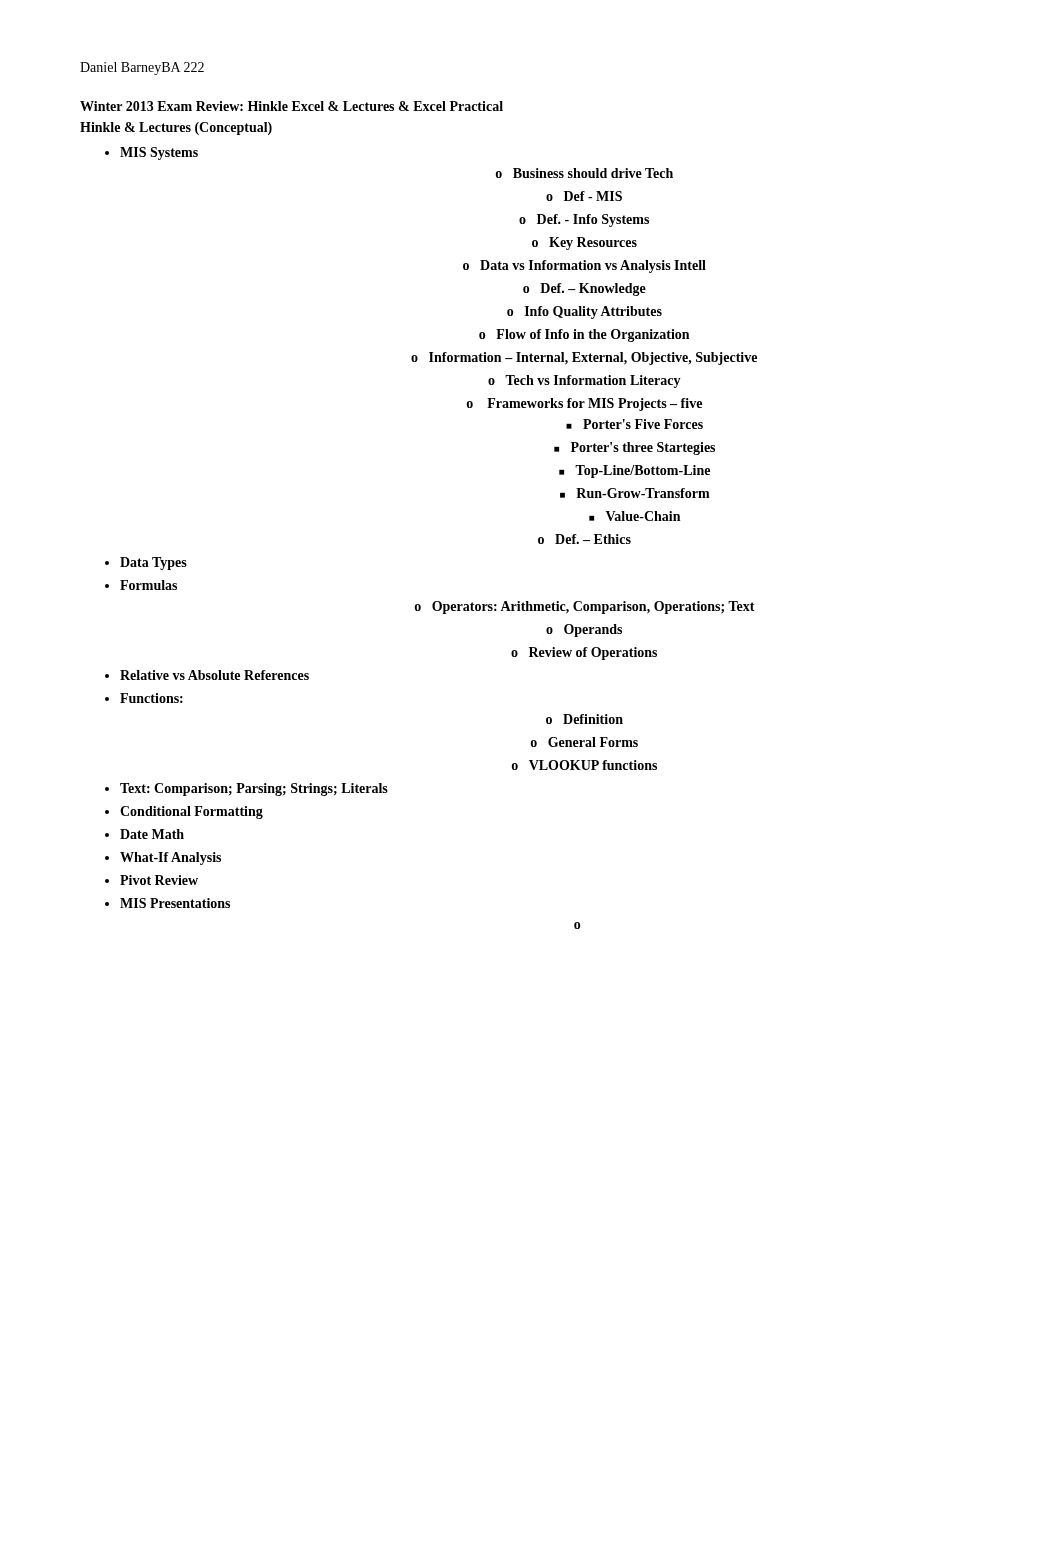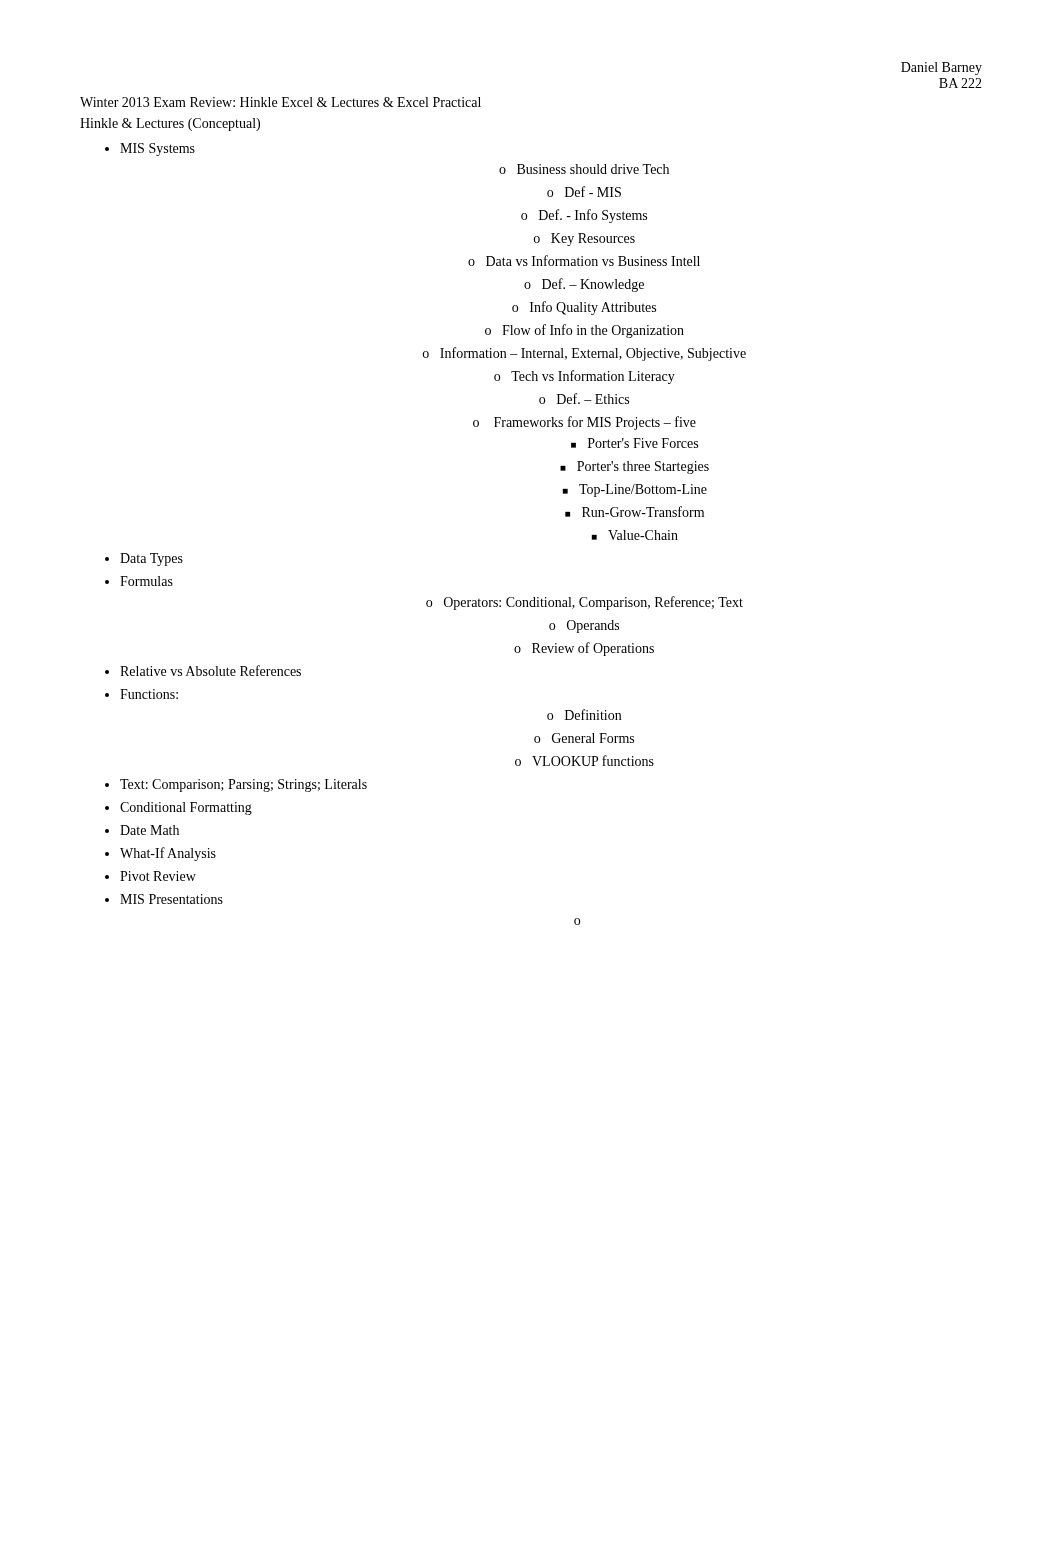--- a/index.html
+++ b/index.html
@@ -18,21 +18,22 @@
       padding: 60px 80px 80px 80px;
     }
 
     .page-title {
       font-size: 14px;
       margin-bottom: 4px;
       line-height: 1.5;
     }
 
     .content {
-      margin-top: 0;
+      margin-top: 20px;
+      font-weight: bold;
     }
 
     ul.level1 {
       list-style: disc;
       margin-left: 40px;
       padding-left: 0;
     }
 
     ul.level2 {
       list-style: none;
@@ -64,21 +65,21 @@
       vertical-align: middle;
     }
 
     li {
       margin-bottom: 2px;
       line-height: 1.5;
     }
 
     .author-block {
       display: flex;
-      flex-direction: column;
+      flex-direction: row;
       align-items: flex-end;
     }
   </style>
 </head>
 <body>
 
 <div class="author-block">
   <span>Daniel Barney</span>
   <span>BA 222</span>
 </div>
@@ -91,48 +92,48 @@
 
   <ul class="level1">
 
     <li>
       <span>MIS Systems</span>
       <ul class="level2">
         <li><span>Business should drive Tech</span></li>
         <li><span>Def - MIS</span></li>
         <li><span>Def. - Info Systems</span></li>
         <li><span>Key Resources</span></li>
-        <li><span>Data vs Information vs Business Intell</span></li>
+        <li><span>Data vs Information vs Analysis Intell</span></li>
         <li><span>Def. – Knowledge</span></li>
         <li><span>Info Quality  Attributes</span></li>
         <li><span>Flow of Info in the Organization</span></li>
         <li><span>Information – Internal, External, Objective, Subjective</span></li>
         <li><span>Tech vs Information Literacy</span></li>
-        <li><span>Def. – Ethics</span></li>
         <li>
           <span>Frameworks for MIS Projects – five</span>
           <ul class="level3">
             <li><span>Porter's Five Forces</span></li>
             <li><span>Porter's three Startegies</span></li>
             <li><span>Top-Line/Bottom-Line</span></li>
             <li><span>Run-Grow-Transform</span></li>
             <li><span>Value-Chain</span></li>
           </ul>
         </li>
+        <li><span>Def. – Ethics</span></li>
       </ul>
     </li>
 
     <li>
       <span>Data Types</span>
     </li>
 
     <li>
       <span>Formulas</span>
       <ul class="level2">
-        <li><span>Operators: Conditional, Comparison, Reference; Text</span></li>
+        <li><span>Operators: Arithmetic, Comparison, Operations; Text</span></li>
         <li><span>Operands</span></li>
         <li><span>Review of  Operations</span></li>
       </ul>
     </li>
 
     <li>
       <span>Relative vs Absolute References</span>
     </li>
 
     <li>

